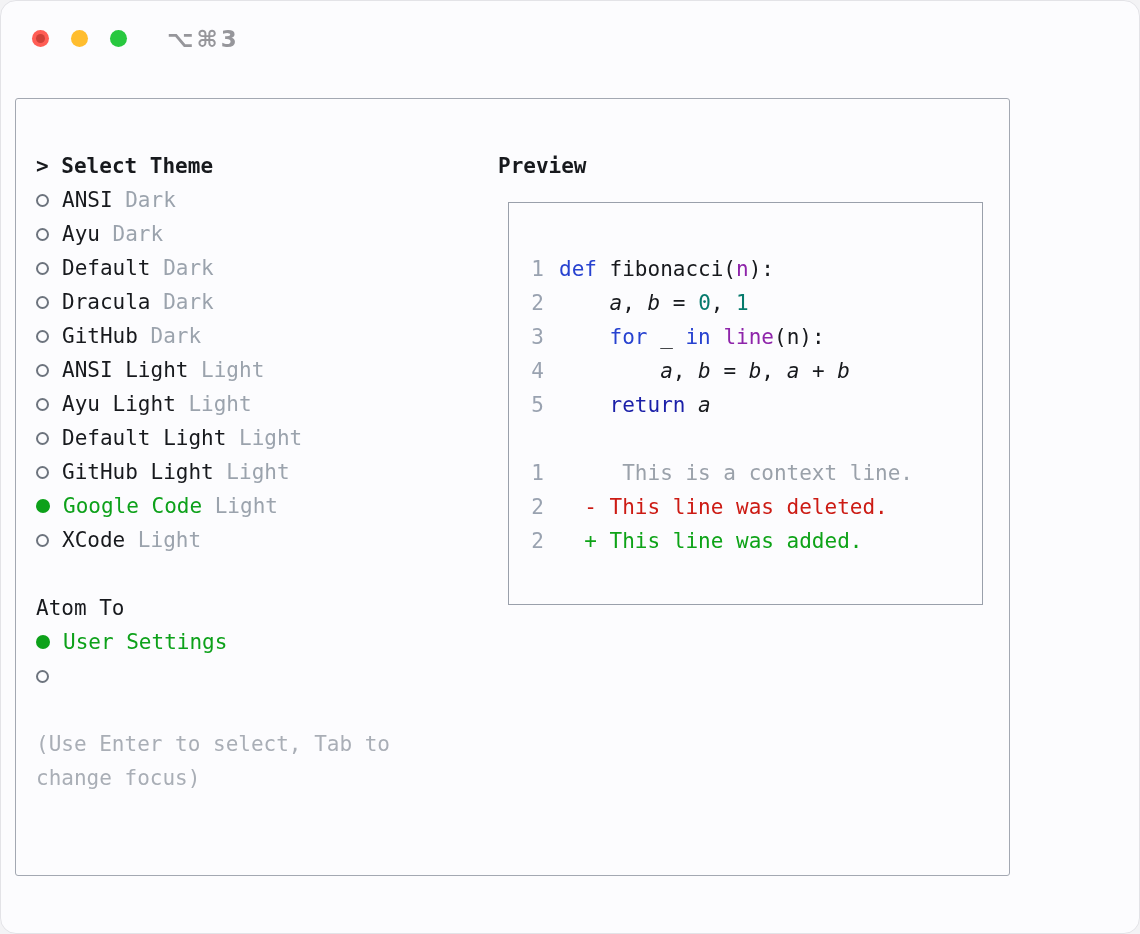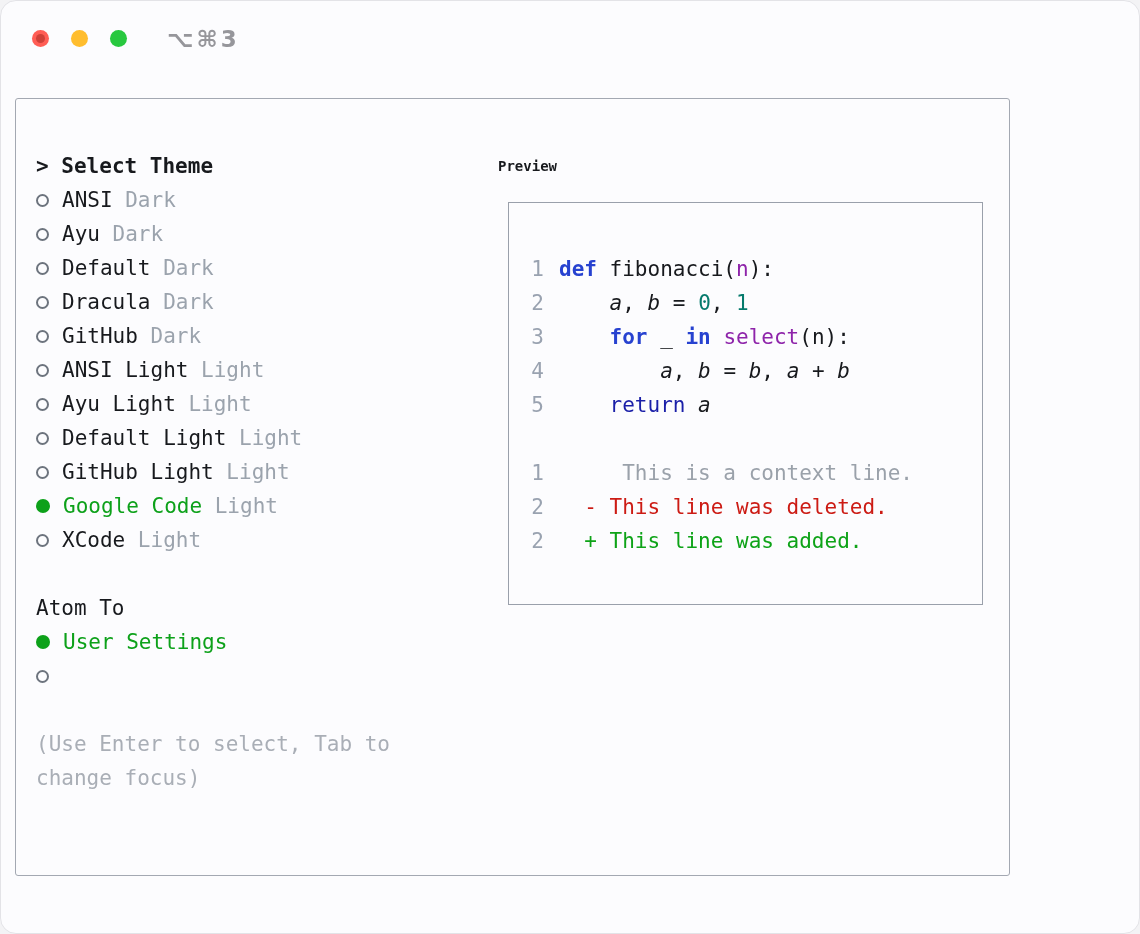--- a/index.html
+++ b/index.html
@@ -47,31 +47,31 @@
     display: inline-block; width: 13px; height: 13px; border-radius: 50%;
     border: 2px solid #6d747e; margin-right: 13px; vertical-align: 0px;
   }
   .selected .radio { border: none; background: var(--accent-green); width: 14px; height: 14px; }
   .tvariant { color: var(--muted); }
   .selected .tname, .selected .alabel { color: var(--accent-green); }
 
   .apply-title { margin-top: 34px; }
   .hint { margin-top: 34px; color: #a9aeb6; width: 400px; white-space: normal; }
 
-  .preview-title { font-size: 14px; line-height: 34px; font-weight: bold; color: #17191d; }
+  .preview-title { font-size: 21px; line-height: 34px; font-weight: bold; color: #17191d; }
   .preview-box {
     margin-left: 10px; margin-top: 19px;
     width: 475px; height: 403px;
     border: 1.5px solid #9aa0ab;
     padding: 49px 0 0 21px;
     overflow: hidden;
   }
   .code-line { font-size: 21px; line-height: 34px; white-space: pre; color: #17191d; }
   .lnum { display: inline-block; width: 14px; text-align: right; color: var(--line-number); margin-right: 15px; }
-  .tok-kw  { color: var(--keyword); font-weight: bold; }
+  .tok-kw  { color: var(--keyword); }
   .tok-kw2 { color: var(--keyword-alt); }
   .tok-nu  { color: var(--number); }
   .tok-ty  { color: var(--type); }
   .tok-pl  { color: #17191d; }
   .tok-va  { color: #17191d; font-style: italic; }
   .diff-block { margin-top: 34px; }
   .diff-context .dtext { color: var(--diff-context); }
   .diff-deleted .dtext { color: var(--diff-deleted); }
   .diff-added   .dtext { color: var(--diff-added); }
 </style>
@@ -115,21 +115,21 @@
 
       <div class="row hint">(Use Enter to select, Tab to change focus)</div>
     </div>
 
     <div class="col-right">
       <div class="preview-title">Preview</div>
       <div class="preview-box">
         <div id="code-lines">
             <div class="code-line"><span class="lnum">1</span><span class="ltext"><span class="tok-kw">def</span><span class="tok-pl"> fibonacci(</span><span class="tok-ty">n</span><span class="tok-pl">):</span></span></div>
             <div class="code-line"><span class="lnum">2</span><span class="ltext"><span class="tok-pl">    </span><span class="tok-va">a</span><span class="tok-pl">, </span><span class="tok-va">b</span><span class="tok-pl"> = </span><span class="tok-nu">0</span><span class="tok-pl">, </span><span class="tok-nu">1</span></span></div>
-            <div class="code-line"><span class="lnum">3</span><span class="ltext"><span class="tok-pl">    </span><span class="tok-kw">for</span><span class="tok-pl"> _ </span><span class="tok-kw">in</span><span class="tok-pl"> </span><span class="tok-ty">select</span><span class="tok-pl">(n):</span></span></div>
+            <div class="code-line"><span class="lnum">3</span><span class="ltext"><span class="tok-pl">    </span><span class="tok-kw">for</span><span class="tok-pl"> _ </span><span class="tok-kw">in</span><span class="tok-pl"> </span><span class="tok-ty">line</span><span class="tok-pl">(n):</span></span></div>
             <div class="code-line"><span class="lnum">4</span><span class="ltext"><span class="tok-pl">        </span><span class="tok-va">a</span><span class="tok-pl">, </span><span class="tok-va">b</span><span class="tok-pl"> = </span><span class="tok-va">b</span><span class="tok-pl">, </span><span class="tok-va">a</span><span class="tok-pl"> + </span><span class="tok-va">b</span></span></div>
             <div class="code-line"><span class="lnum">5</span><span class="ltext"><span class="tok-pl">    </span><span class="tok-kw2">return</span><span class="tok-pl"> </span><span class="tok-va">a</span></span></div>
           </div>
         <div id="diff-lines" class="diff-block">
             <div class="code-line diff-context"><span class="lnum">1</span><span class="dtext">     This is a context line.</span></div>
             <div class="code-line diff-deleted"><span class="lnum">2</span><span class="dtext">  - This line was deleted.</span></div>
             <div class="code-line diff-added"><span class="lnum">2</span><span class="dtext">  + This line was added.</span></div>
           </div>
       </div>
     </div>

